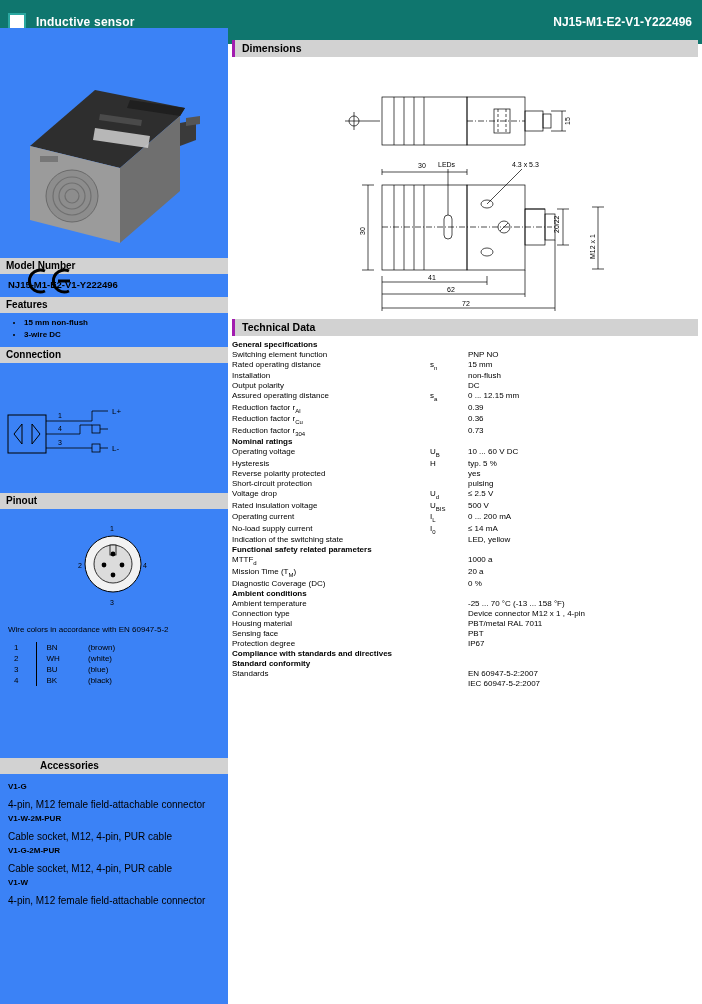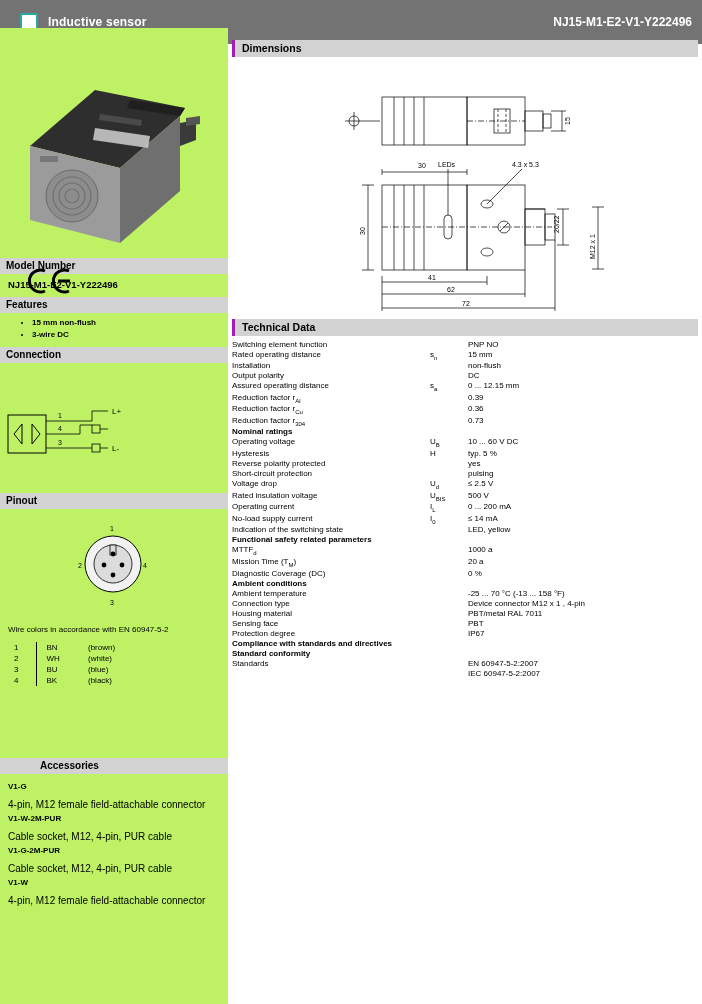--- a/index.html
+++ b/index.html
@@ -9,44 +9,44 @@
     background: #ffffff;
     font-family: "Liberation Sans", sans-serif;
     font-size: 8px;
     color: #000;
     position: relative;
     overflow: hidden;
   }
   
   .header {
     position:absolute; left:0; top:0; width:702px; height:44px;
-    background:#737373; color:#fff;
-    display:flex; align-items:center;padding-left:12px;
+    background:#0f766e; color:#fff;
+    display:flex; align-items:center;
   }
   .hdr-logo {
     width:18px; height:18px; margin-left:8px; margin-right:10px;
     background:#ffffff; border:2px solid #2aa7a0;
   }
   .hdr-title { font-size:12px; font-weight:bold; letter-spacing:0.2px; }
   .hdr-model {
     margin-left:auto; margin-right:10px;
     font-size:12px; font-weight:bold;
   }
   
   .left {
     position:absolute; left:0; top:28px; width:228px; height:976px;
-    background:#bef264;
+    background:#3b82f6;
   }
   .secbar {
     background:#d2d2d2; height:16px; line-height:16px;
     font-weight:bold; font-size:10px; padding-left:6px;
     color:#000;
   }
   .model-num { font-size:9.5px; font-weight:bold; padding:5px 8px 7px 8px; }
-  ul.feat { margin:5px 0 8px 12px; padding-left:20px; }
+  ul.feat { margin:5px 0 8px 4px; padding-left:20px; }
   ul.feat li { font-size:8px; font-weight:bold; margin-bottom:3px; }
   .photo { position:relative; width:228px; height:230px; }
   .ce { position:absolute; left:25px; top:240px; }
   .conn-draw { position:relative; height:130px; }
   .pinout-draw { position:relative; height:110px; }
   .wirenote { font-size:8px; padding:6px 8px 4px 8px; }
   table.wires { border-collapse:collapse; margin:4px 0 0 14px; font-size:8px; }
   table.wires td { padding:1px 0; }
   table.wires td.num { width:22px; }
   table.wires td.code { width:42px; border-left:1px solid #000; padding-left:10px; }
@@ -307,20 +307,23 @@
         <text x="230" y="249" stroke="none" fill="#000">72</text>
       </g>
     </svg>
   </div>
 
   <div class="rsec">Technical Data</div>
 
   <table class="td">
 
     <tbody>
+        <tr>
+          <td class="grp" colspan="3">General specifications</td>
+        </tr>
     <tr>
           <td class="lbl">Switching element function</td>
           <td class="sym"></td>
           <td class="val">PNP          NO</td>
         </tr>
     <tr>
           <td class="lbl">Rated operating distance</td>
           <td class="sym">s<span class="sub">n</span></td>
           <td class="val">15 mm</td>
         </tr>

